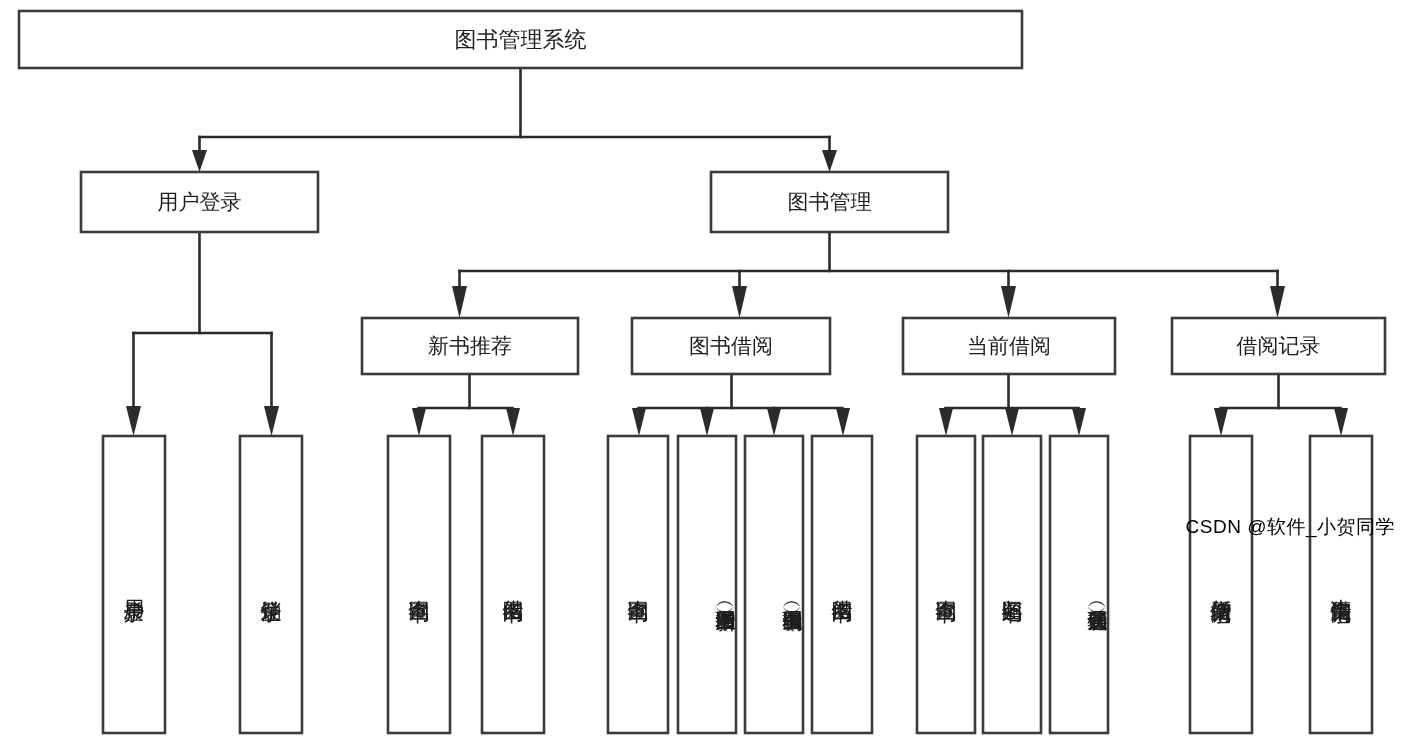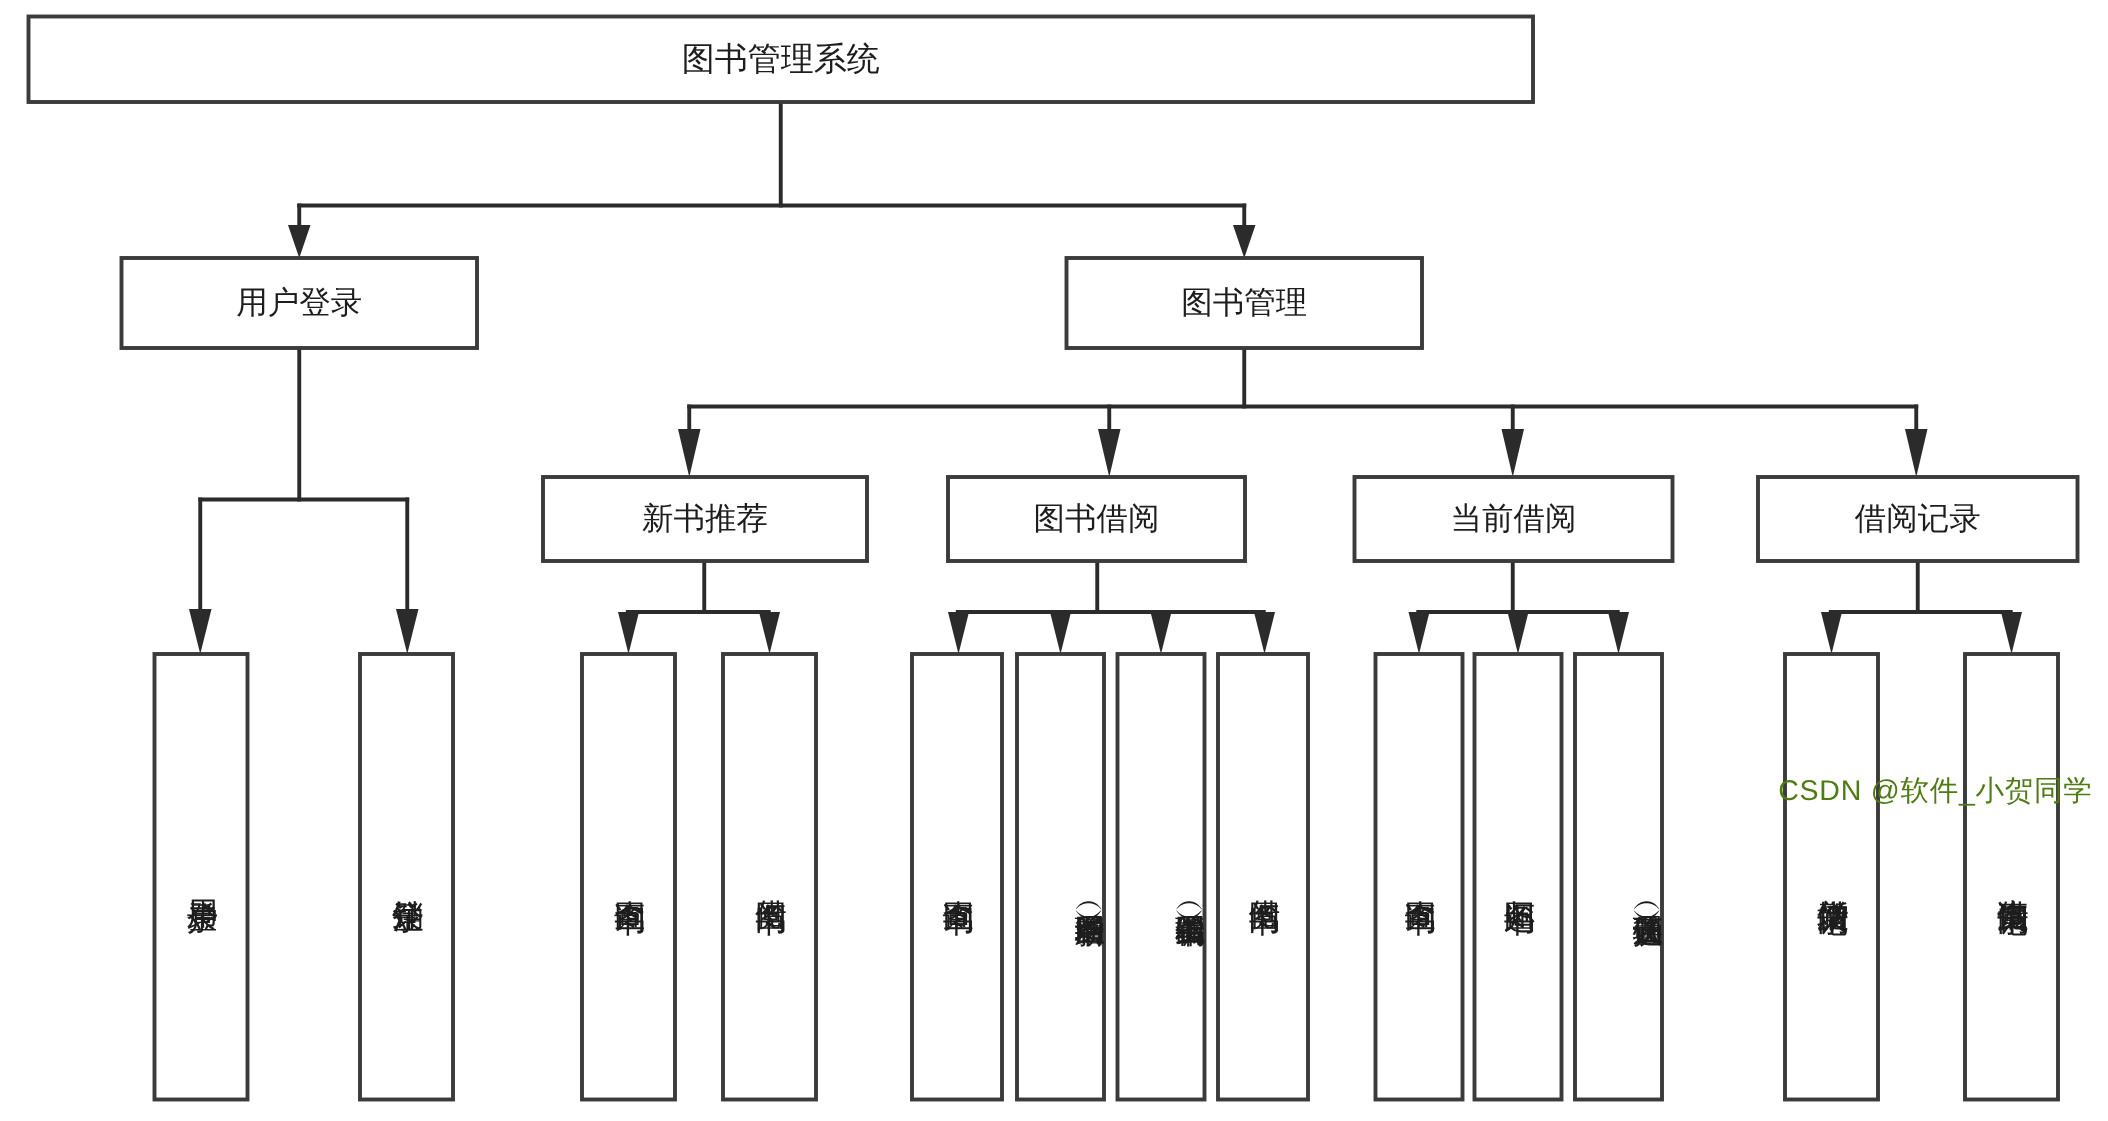--- a/index.html
+++ b/index.html
@@ -71,21 +71,21 @@
   .leaf-label.tight {
     font-size: 20px;
     letter-spacing: 0px;
   }
   .watermark {
     position: absolute;
     right: 10px;
     bottom: 6px;
     font-family: "Liberation Sans", "DejaVu Sans", sans-serif;
     font-size: 19px;
-    color: #4d7c0f;
+    color: #000000;
     letter-spacing: 0.5px;
     user-select: none;
     white-space: nowrap;
   }
 </style>
 </head>
 <body>
 
 <div id="diagram-root">
 

